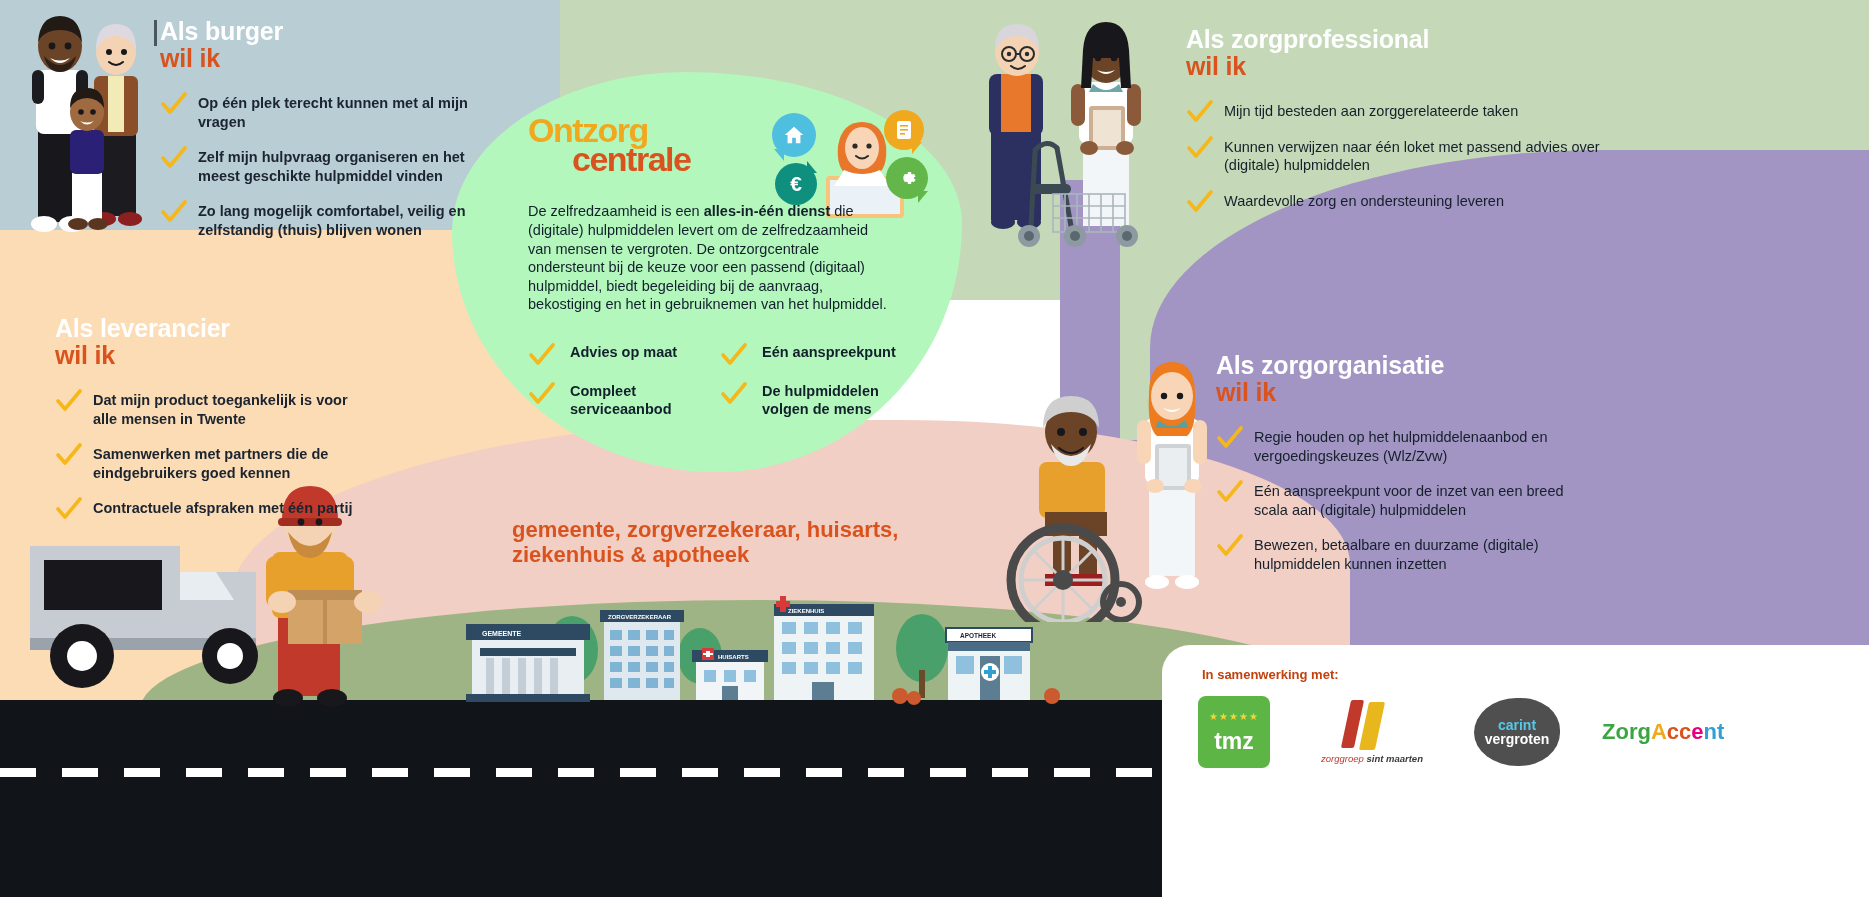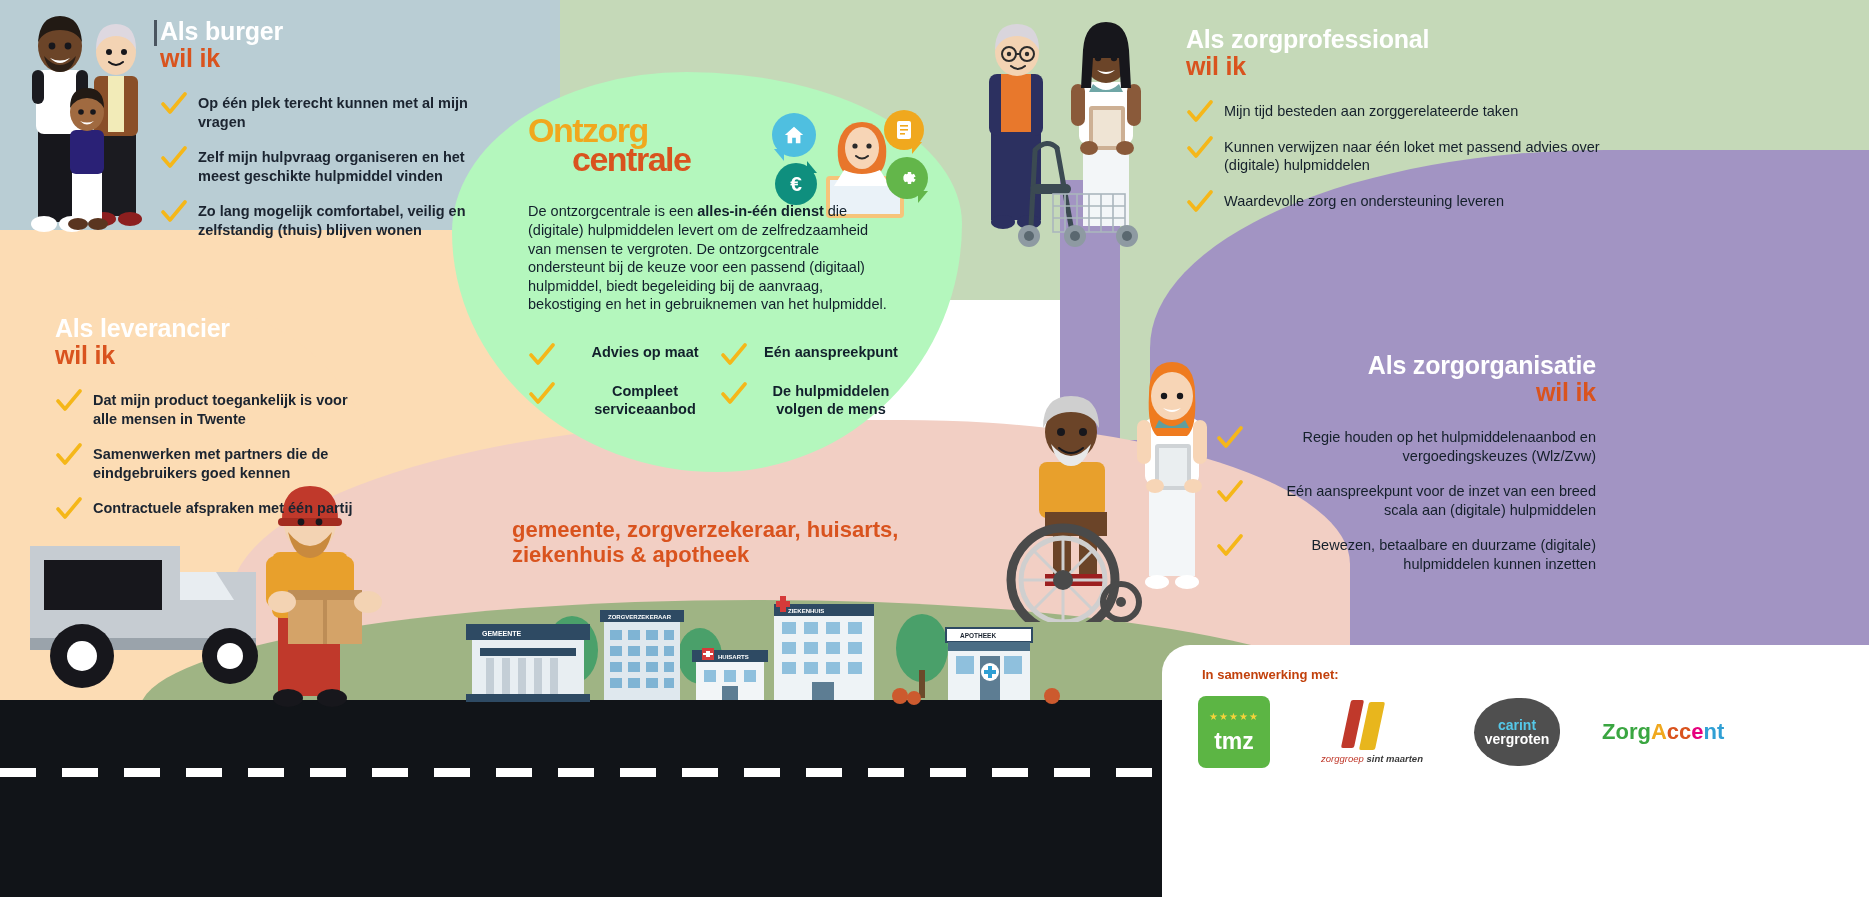--- a/index.html
+++ b/index.html
@@ -61,33 +61,33 @@
   ul.checks { list-style:none; margin-top:22px; }
   ul.checks li { position:relative; padding-left:38px; margin-bottom:17px; font-size:14.5px;
                  font-weight:bold; color:#1b2430; line-height:1.28; }
   ul.checks.light li { font-weight:normal; color:#15202b; }
   .chk { position:absolute; left:0; top:-2px; width:28px; height:24px; }
 
   
   #sec-burger { left:160px; top:18px; width:330px; }
   #sec-prof   { left:1186px; top:26px; width:420px; }
   #sec-lever  { left:55px; top:315px; width:320px; }
-  #sec-org    { left:1216px; top:352px; width:380px;text-align:right; }
+  #sec-org    { left:1216px; top:352px; width:380px; }
 
   #sec-prof ul.checks li { font-weight:normal; }
   #sec-org  ul.checks li { font-weight:normal; }
 
   
   #center-content { position:absolute; left:528px; top:116px; width:392px; }
   .brand { font-size:34px; font-weight:bold; line-height:0.86; letter-spacing:-1.5px; }
   .brand .l1 { color:#f0a81e; display:block; }
   .brand .l2 { color:#d9531e; display:block; padding-left:44px; }
   .blurb { margin-top:28px; font-size:14.5px; line-height:1.28; color:#12202c; width:360px; }
   .blurb b { font-weight:bold; }
-  .center-checks { margin-top:30px; display:grid; grid-template-columns:192px 180px; row-gap:22px;text-align:center; }
+  .center-checks { margin-top:30px; display:grid; grid-template-columns:192px 180px; row-gap:22px; }
   .center-checks .item { position:relative; padding-left:42px; font-size:14.5px; font-weight:bold;
                          color:#12202c; line-height:1.2; }
   .center-checks .chk { top:-1px; }
 
   
   .bubble { position:absolute; border-radius:50%; display:flex; align-items:center; justify-content:center; }
   #b-home { left:772px; top:113px; width:44px; height:44px; background:#4fbfe0; }
   #b-doc  { left:884px; top:110px; width:40px; height:40px; background:#f0a81e; }
   #b-euro { left:775px; top:163px; width:42px; height:42px; background:#0f8f7e; }
   #b-gear { left:886px; top:157px; width:42px; height:42px; background:#63b64a; }
@@ -296,21 +296,21 @@
     <path d="M48 44 q6 5 12 0" stroke="#2b2b2b" stroke-width="2" fill="none" stroke-linecap="round"></path>
     <path d="M36 58 q18 8 36 0 l10 16 -56 0z" fill="#ffffff"></path>
   </svg>
 
   <div id="center-content">
     <div class="brand">
       <span class="l1">Ontzorg</span>
       <span class="l2">centrale</span>
     </div>
     <p class="blurb">
-      <span>De ontzorgcentrale is een </span><b>alles-in-één dienst</b><span> die (digitale) hulpmiddelen levert om de zelfredzaamheid van mensen te vergroten. De ontzorgcentrale ondersteunt bij de keuze voor een passend (digitaal) hulpmiddel, biedt begeleiding bij de aanvraag, bekostiging en het in gebruiknemen van het hulpmiddel.</span>
+      <span>De zelfredzaamheid is een </span><b>alles-in-één dienst</b><span> die (digitale) hulpmiddelen levert om de zelfredzaamheid van mensen te vergroten. De ontzorgcentrale ondersteunt bij de keuze voor een passend (digitaal) hulpmiddel, biedt begeleiding bij de aanvraag, bekostiging en het in gebruiknemen van het hulpmiddel.</span>
     </p>
     <div class="center-checks">
       <div class="item">
         <svg class="chk" viewBox="0 0 28 24">
             <path d="M3 12 L10 20 L25 2" stroke="#f5b719" stroke-width="3.6" fill="none" stroke-linecap="round" stroke-linejoin="round"></path>
           </svg>
         <span>Advies op maat</span>
       </div>
       <div class="item">
         <svg class="chk" viewBox="0 0 28 24">

